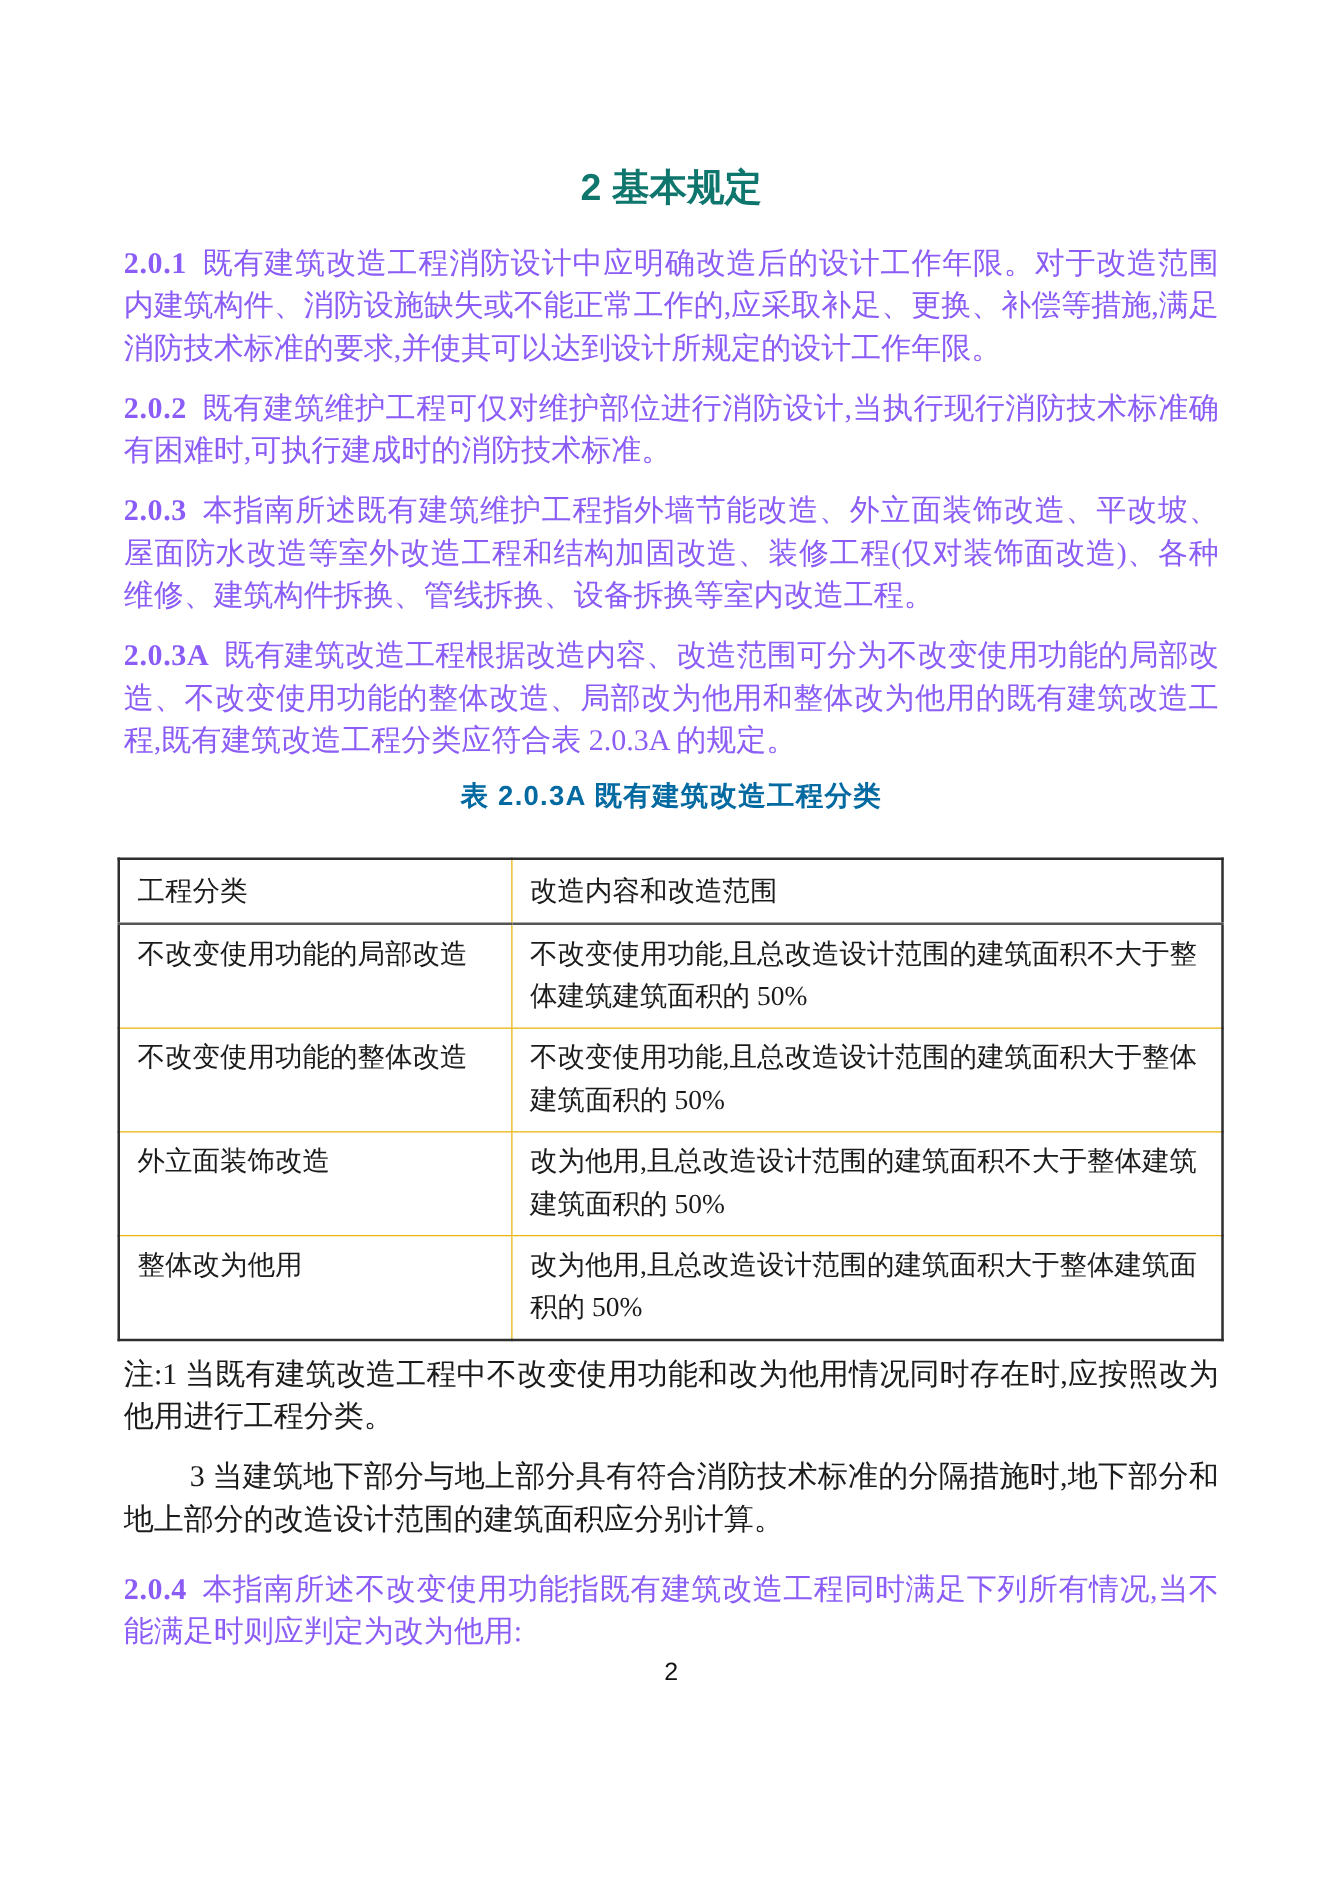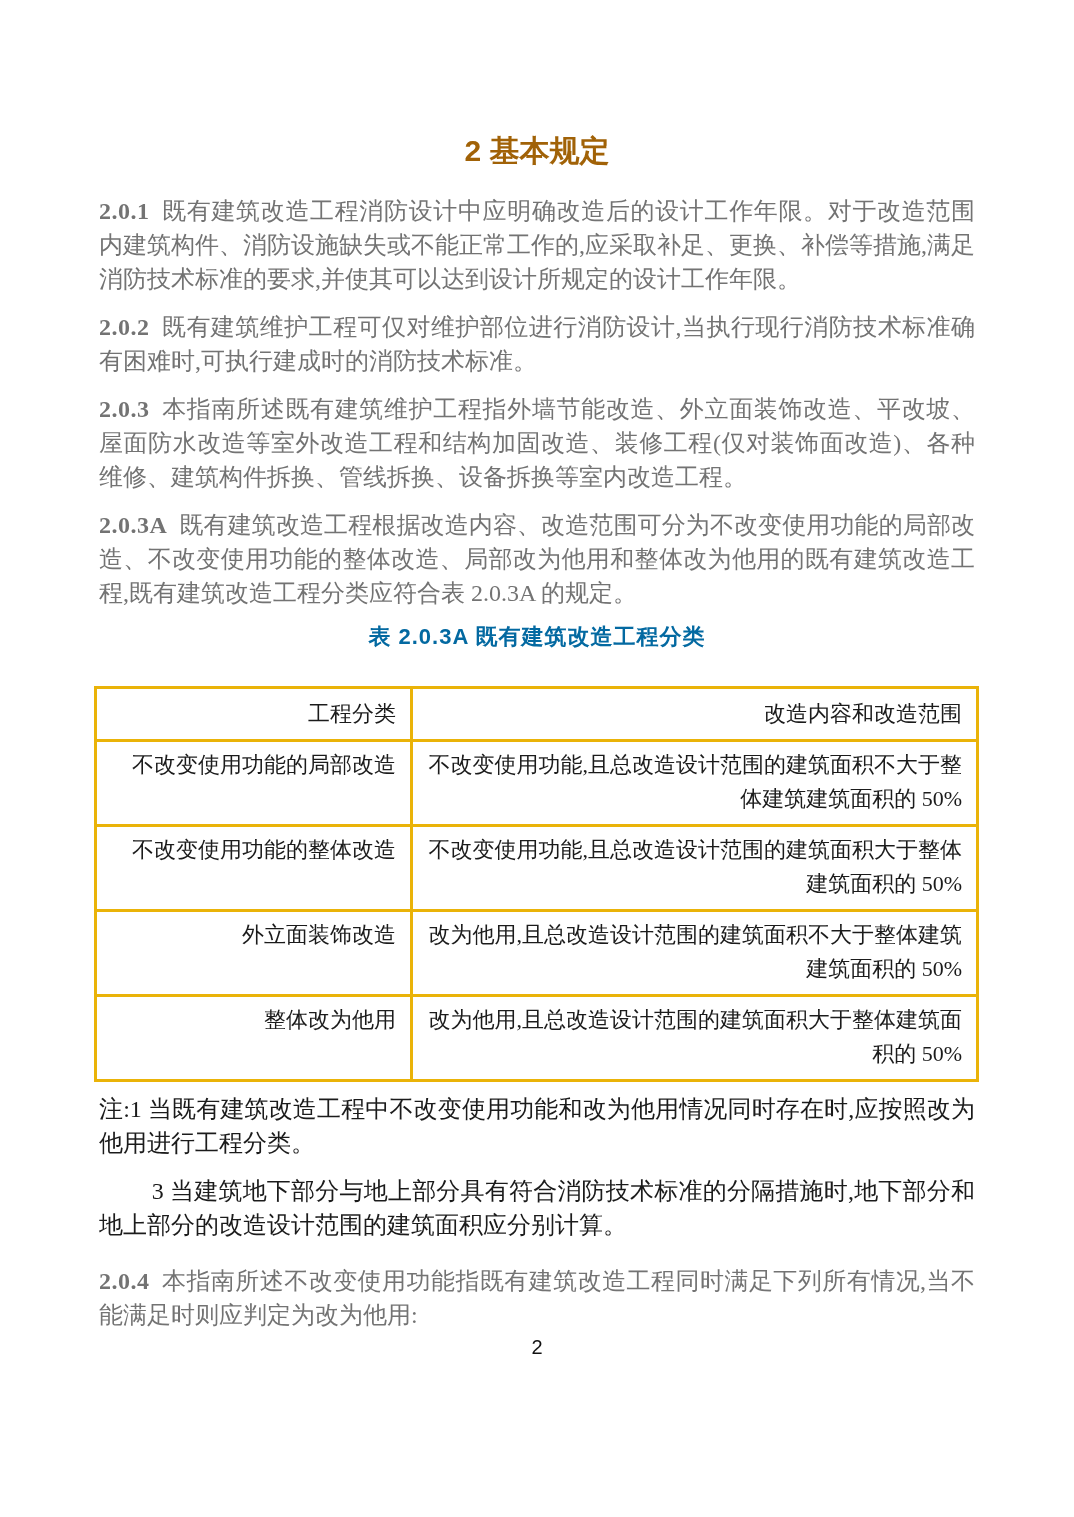--- a/index.html
+++ b/index.html
@@ -11,28 +11,28 @@
     overflow:hidden;
   }
   .page{width:876px;margin:0 auto;position:relative;}
   .doc-title{
     margin:130px 0 0 0;
     text-align:center;
     font-family:"Liberation Sans","DejaVu Sans",sans-serif;
     font-weight:bold;
     font-size:30px;
     line-height:42px;
-    color:#a16207;
+    color:#0f766e;
   }
   .para{
     margin:22px 0 0 0;
     font-size:24px;
     line-height:34px;
     text-align:justify;
-    color:#737373;
+    color:#8b5cf6;
   }
   .para + .para{margin-top:14px;}
   .pnum{
     font-weight:bold;
     margin-right:12px;
     letter-spacing:0.5px;
   }
   .table-caption{
     margin:14px 0 0 0;
     text-align:center;
@@ -46,22 +46,22 @@
   table.cls{
     margin-top:36px;
     width:885px;
     margin-left:-5px;
     border-collapse:collapse;
     border:2px solid #2e2e2e;
     font-size:22px;
     line-height:34px;
   }
   table.cls th, table.cls td{
-    border:3px solid #eab308;
-    text-align:right;
+    border:1px solid #eab308;
+    text-align:left;
     vertical-align:top;
     padding:6px 14px 8px 14px;
     font-weight:normal;
   }
   table.cls thead th{
     height:34px;
     border-bottom:2px solid #555;
     padding-top:8px;
   }
   table.cls td{height:61px;}

